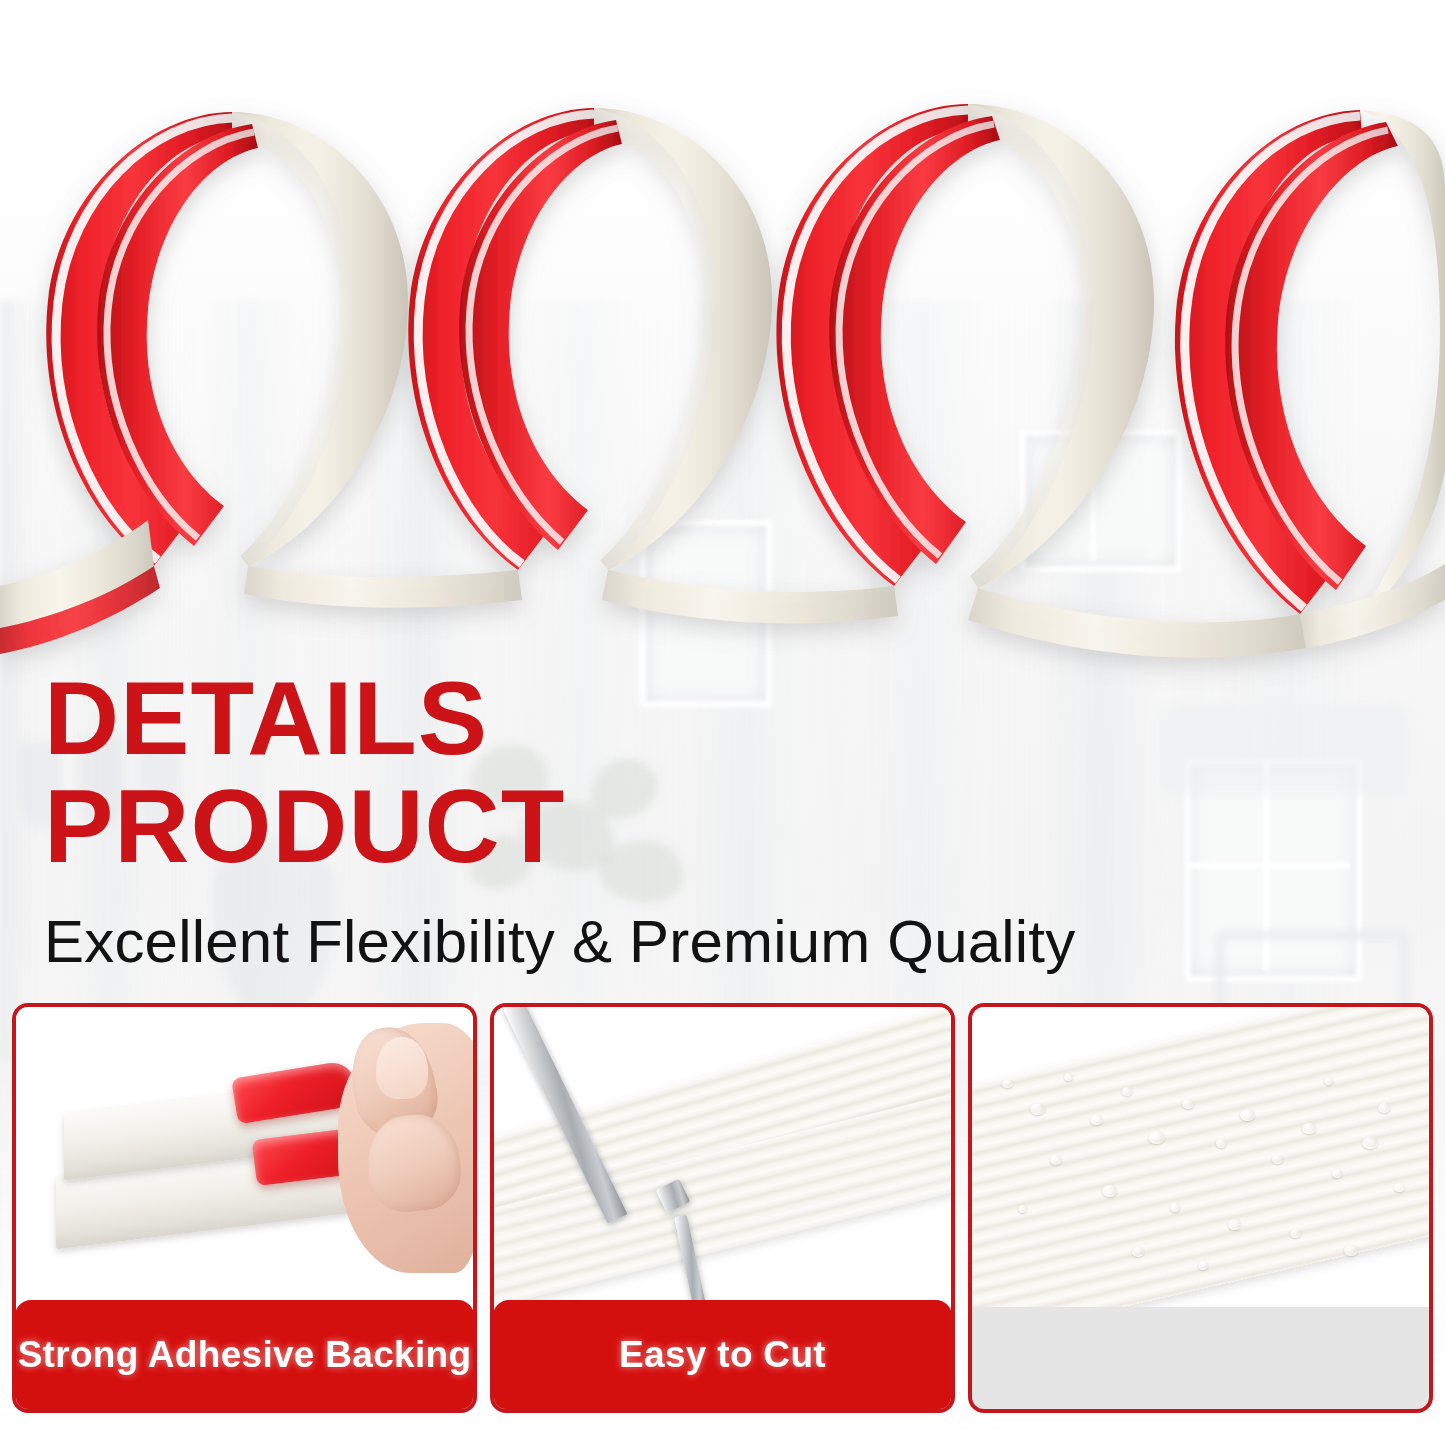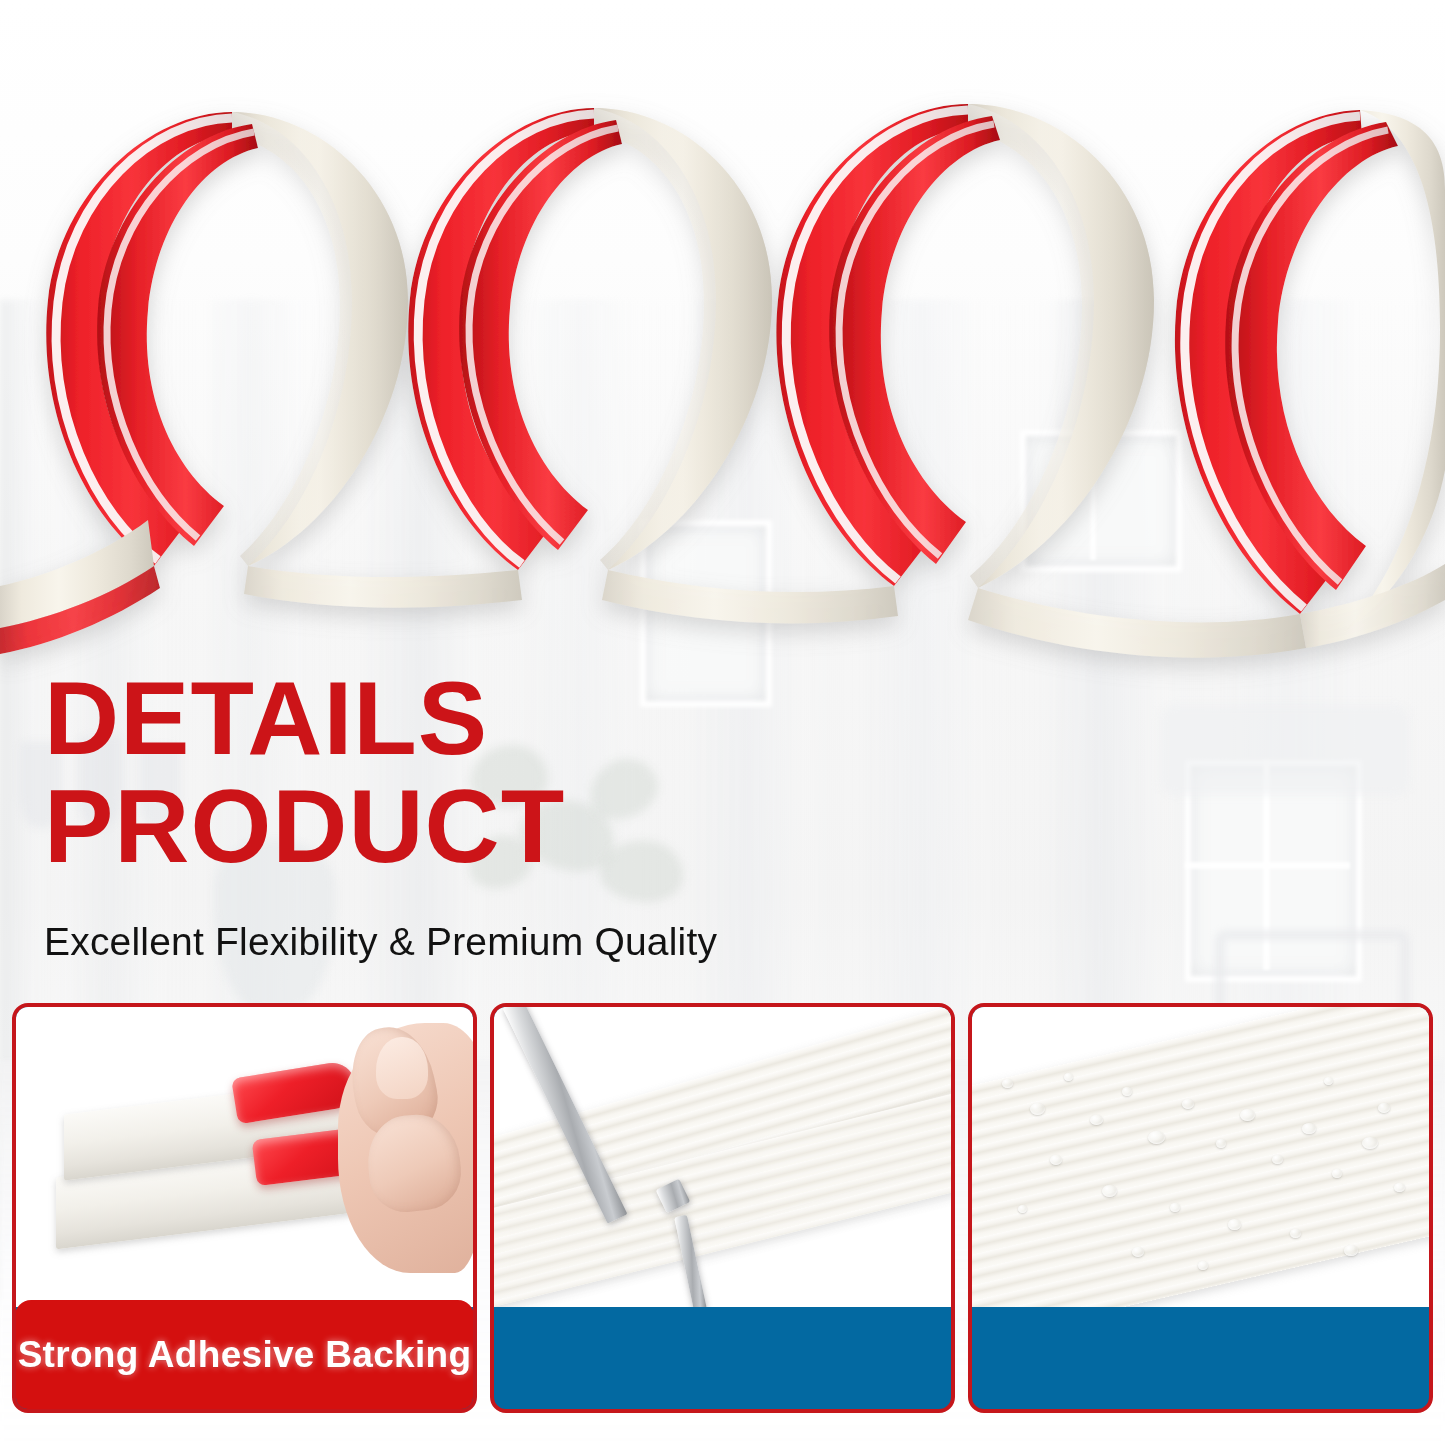--- a/index.html
+++ b/index.html
@@ -135,21 +135,21 @@
     color: #cc1418;
     margin: 0;
     white-space: nowrap;
   }
   .subtitle {
     position: absolute;
     left: 44px;
     top: 910px;
     font-family: "Liberation Sans", sans-serif;
     font-weight: 400;
-    font-size: 39px;
+    font-size: 60px;
     line-height: 64px;
     letter-spacing: 0.2px;
     color: #121212;
     white-space: nowrap;
   }
 
   
   .panels {
     position: absolute;
     left: 12px;
@@ -158,21 +158,21 @@
     height: 410px;
     display: flex;
     gap: 13px;
   }
   .panel {
     position: relative;
     flex: 1 1 0;
     height: 410px;
     border: 4px solid #c5161b;
     border-radius: 16px;
-    background: #0369a1;
+    background: #e5e5e5;
     overflow: hidden;
     box-sizing: border-box;
   }
   .panel-photo {
     position: absolute;
     left: 0; top: 0;
     width: 100%;
     height: 300px;
     overflow: hidden;
     background: #ffffff;
@@ -423,20 +423,23 @@
 
         <div class="band-diag" style="left:-40px; top:64px; width:560px; height:150px; transform:rotate(-16deg); border-radius:4px;"></div>
         <div class="band-diag" style="left:-30px; top:140px; width:560px; height:96px; transform:rotate(-14deg); border-radius:4px; opacity:0.92;"></div>
 
         <div class="blade" style="left:60px; top:-16px; width:22px; height:240px; transform:rotate(-26deg); border-radius:3px 3px 2px 2px;"></div>
 
         <div class="blade" style="left:166px; top:176px; width:26px; height:26px; transform:rotate(-26deg); border-radius:3px;"></div>
 
         <div class="blade" style="left:190px; top:208px; width:13px; height:96px; transform:rotate(-12deg); border-radius:3px;"></div>
       </div>
+      <div class="panel-caption">
+        <span>Easy to Cut</span>
+      </div>
     </div>
 
     <div class="panel">
       <div class="panel-photo">
 
         <div class="band-diag" style="left:-60px; top:24px; width:620px; height:250px; transform:rotate(-13deg);"></div>
 
         <div class="droplet" style="left:30px;  top:72px;  width:11px; height:9px;"></div>
         <div class="droplet" style="left:58px;  top:96px;  width:15px; height:12px;"></div>
         <div class="droplet" style="left:92px;  top:66px;  width:9px;  height:8px;"></div>

